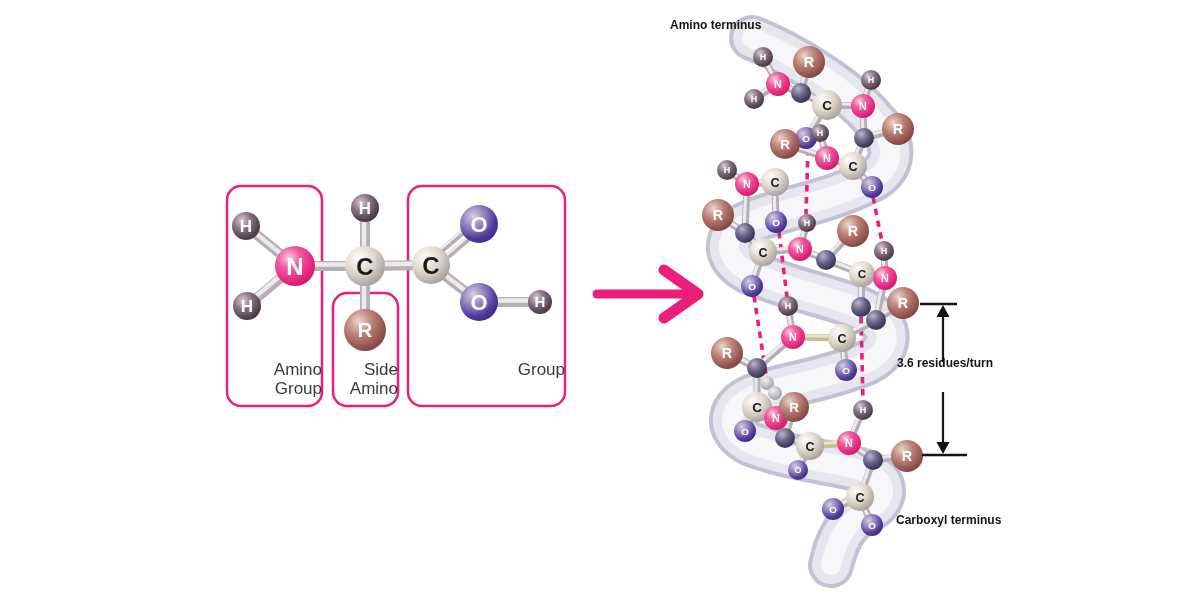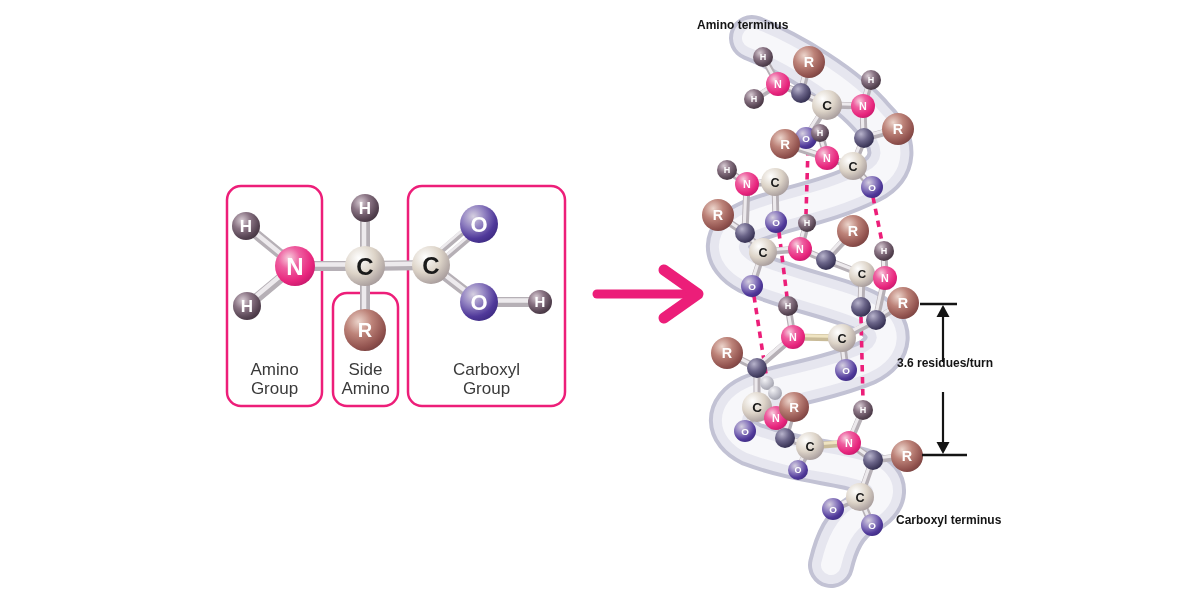--- a/index.html
+++ b/index.html
@@ -1,21 +1,21 @@
 <!DOCTYPE html>
 <html><head>
 <meta charset="utf-8">
 <style>
   html,body{margin:0;padding:0;background:#ffffff;}
   .stage{position:relative;width:1200px;height:600px;background:#ffffff;overflow:hidden;
          font-family:"Liberation Sans",sans-serif;}
   svg{position:absolute;left:0;top:0;}
   .lbl{position:absolute;font-weight:bold;font-size:12px;color:#141414;white-space:nowrap;}
   .lbl.turn{transform:translate(-50%,-50%);}
-  .grp-label{position:absolute;text-align:center;font-size:17px;font-weight:500;
+  .grp-label{position:absolute;text-align:right;font-size:17px;font-weight:500;
              color:#3a3a3a;line-height:19px;}
   .grp-label span{display:block;}
 </style>
 </head>
 <body>
 
 <div class="stage">
   <svg id="scene" width="1200" height="600" viewBox="0 0 1200 600">
     <defs>
       <radialGradient id="gradC" cx="0.35" cy="0.3" r="0.9">
@@ -465,29 +465,28 @@
         <line x1="943" y1="392" x2="943" y2="451" stroke="#141414" stroke-width="2.2" stroke-linecap="butt"></line>
         <polygon points="943,305 936.5,317 949.5,317" fill="#141414"></polygon>
         <polygon points="943,454 936.5,442 949.5,442" fill="#141414"></polygon>
       </g>
     <g id="layer-arrow">
         <line x1="597" y1="294" x2="686" y2="294" stroke="#EC1E79" stroke-width="9" stroke-linecap="round"></line>
         <path d="M 664 270 L 698 294 L 664 318" fill="none" stroke="#EC1E79" stroke-width="11" stroke-linecap="round" stroke-linejoin="round"></path>
       </g>
   </svg>
 
-  <div class="lbl" style="left:697px;top:18px">Amino terminus</div>
+  <div class="lbl" style="left:670px;top:18px">Amino terminus</div>
   <div class="lbl" style="left:896px;top:513px">Carboxyl terminus</div>
   <div class="lbl turn" style="left:945px;top:363px">3.6 residues/turn</div>
 
   <div class="grp-label" style="left:227px;top:360px;width:95px">
     <span>Amino</span>
     <span>Group</span>
   </div>
   <div class="grp-label" style="left:333px;top:360px;width:65px">
     <span>Side</span>
     <span>Amino</span>
   </div>
   <div class="grp-label" style="left:408px;top:360px;width:157px">
-    <span>Carboxyl</span>
     <span>Group</span>
   </div>
 </div>
 
 </body></html>

